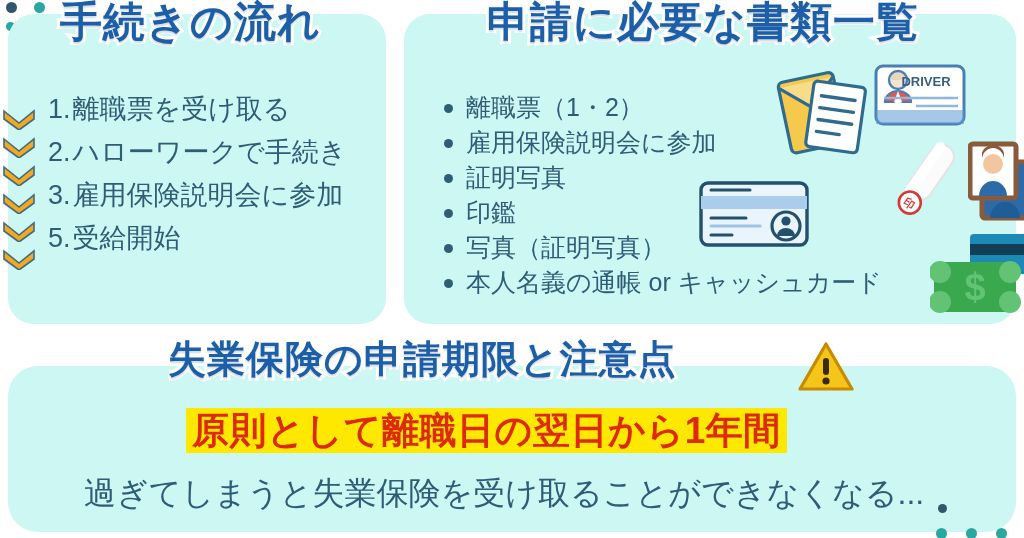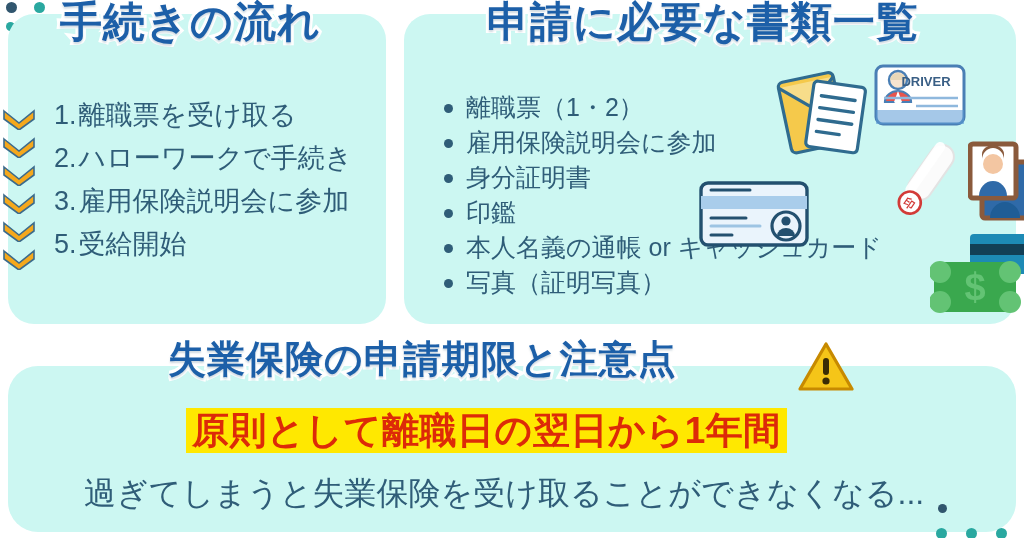--- a/index.html
+++ b/index.html
@@ -48,21 +48,21 @@
   #heading-notice {
     left: 168px; top: 334px;
     font-size: 38px;
   }
 
   
   #flow-list {
     position: absolute;
     left: 38px; top: 78px;
     width: 340px;
-    margin: 16px; padding: 0;
+    margin: 10px; padding: 0;
     list-style: none;
   }
   #flow-list li {
     color: #2f5d78;
     font-size: 27px;
     line-height: 43px;
     white-space: nowrap;
   }
   .flow-num { margin-right: 2px; }
 
@@ -178,24 +178,24 @@
     </li>
   </ul>
 
   <div id="panel-docs" class="panel"></div>
 
   <div id="heading-docs" class="heading">申請に必要な書類一覧</div>
 
   <ul id="docs-list">
     <li>離職票（1・2）</li>
     <li>雇用保険説明会に参加</li>
-    <li>身分証明書</li>
+    <li>証明写真</li>
     <li>印鑑</li>
+    <li>写真（証明写真）</li>
     <li>本人名義の通帳 or キャッシュカード</li>
-    <li>写真（証明写真）</li>
   </ul>
 
   <svg class="icon-abs" style="left:770px; top:58px; width:110px; height:105px;" viewBox="0 0 110 105">
     <g transform="rotate(-12 55 52)">
       <rect x="14" y="16" width="56" height="72" rx="5" fill="#f5c94b" stroke="#2f6b8f" stroke-width="3.2"></rect>
       <path d="M14 21 L42 46 L70 21" fill="#f7dd8a" stroke="#2f6b8f" stroke-width="3.2"></path>
     </g>
     <g transform="rotate(8 66 56)">
       <rect x="40" y="26" width="52" height="66" rx="4" fill="#ffffff" stroke="#2f6b8f" stroke-width="3.2"></rect>
       <line x1="49" y1="40" x2="83" y2="40" stroke="#2f6b8f" stroke-width="3.4" stroke-linecap="round"></line>

